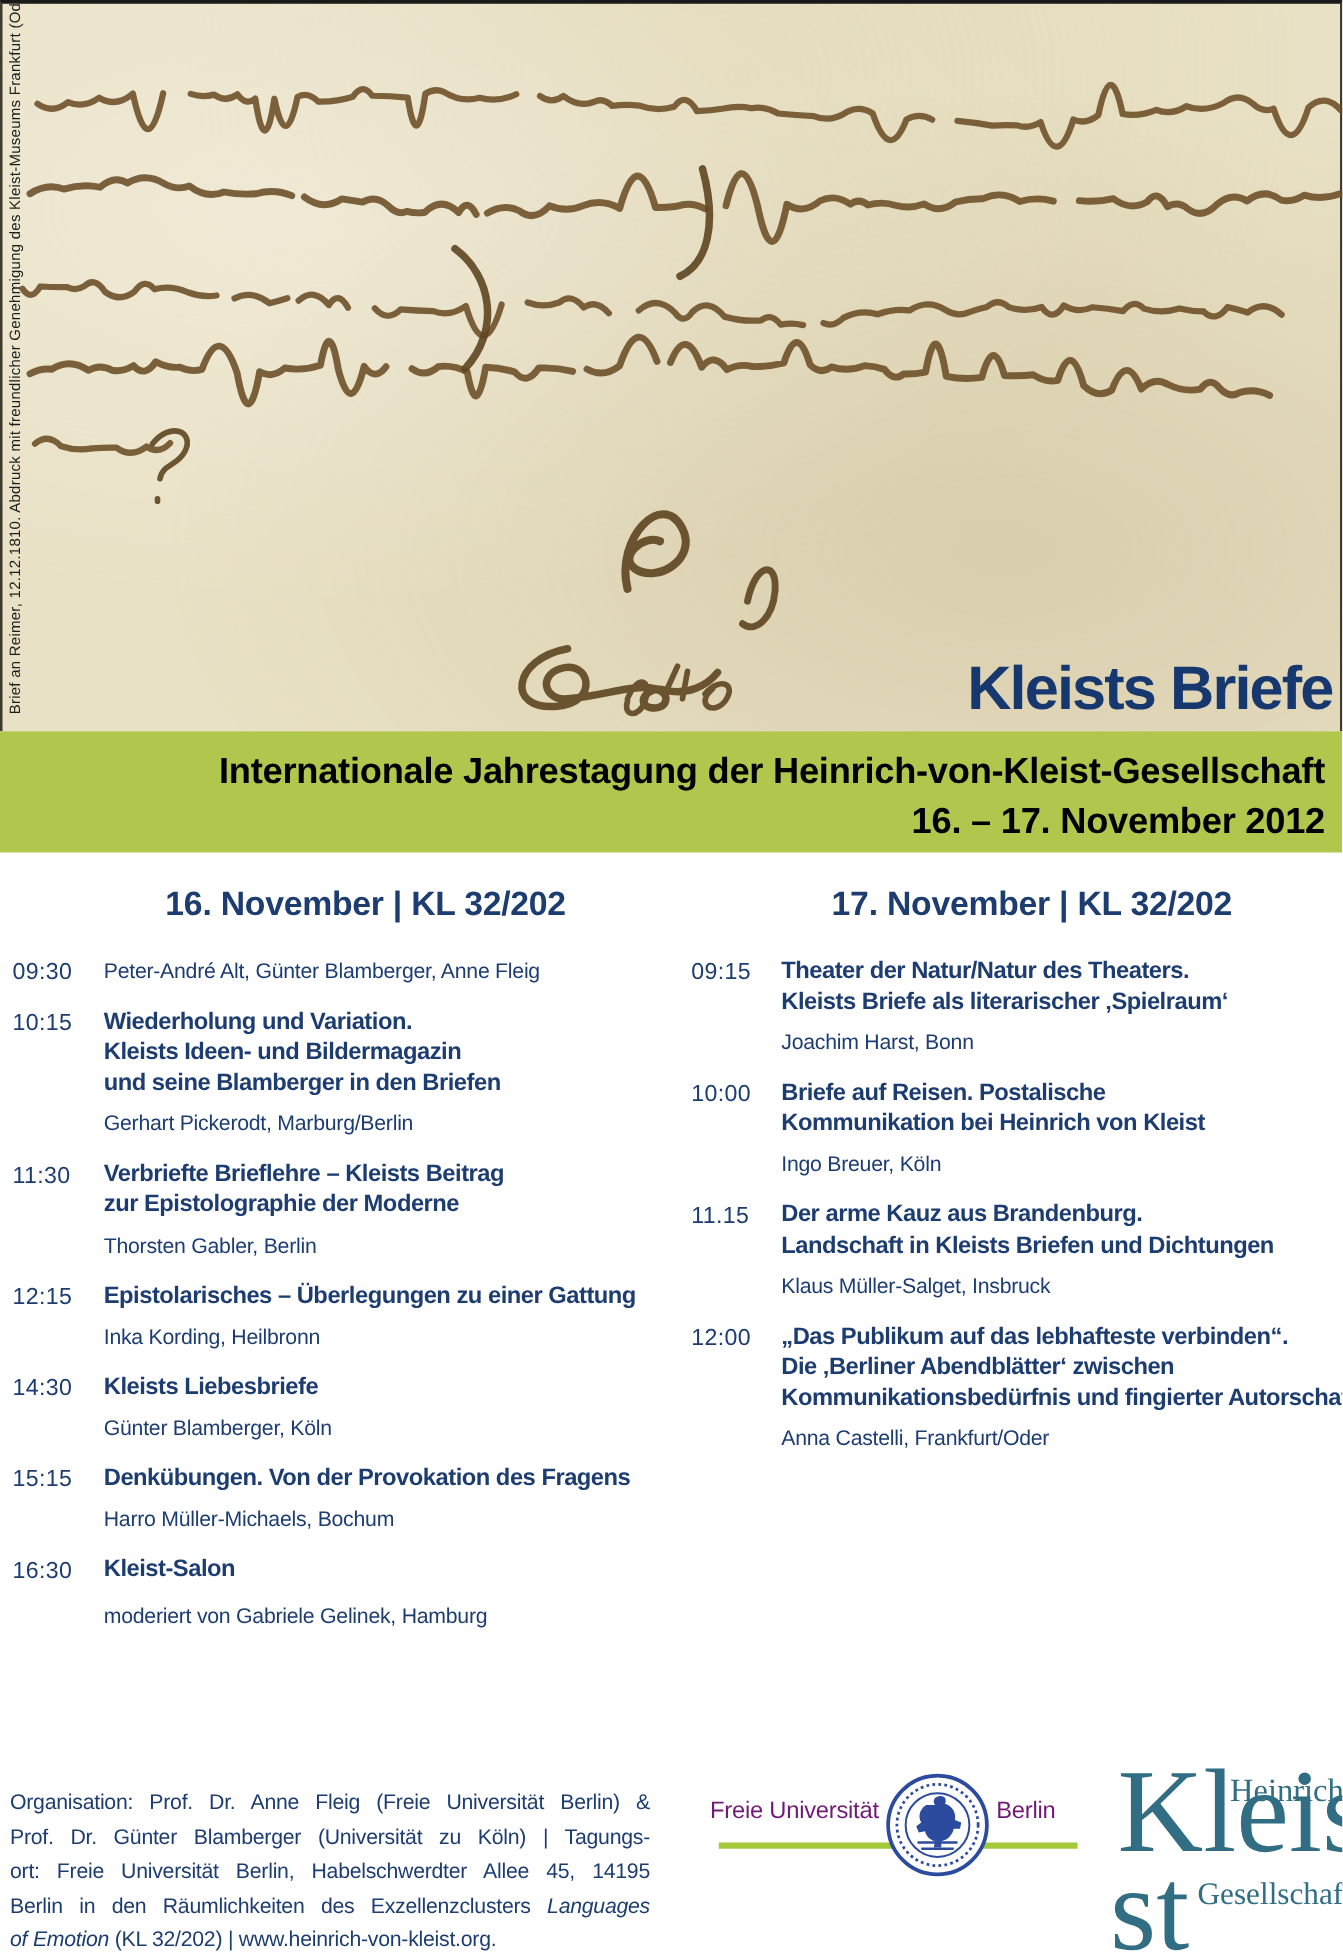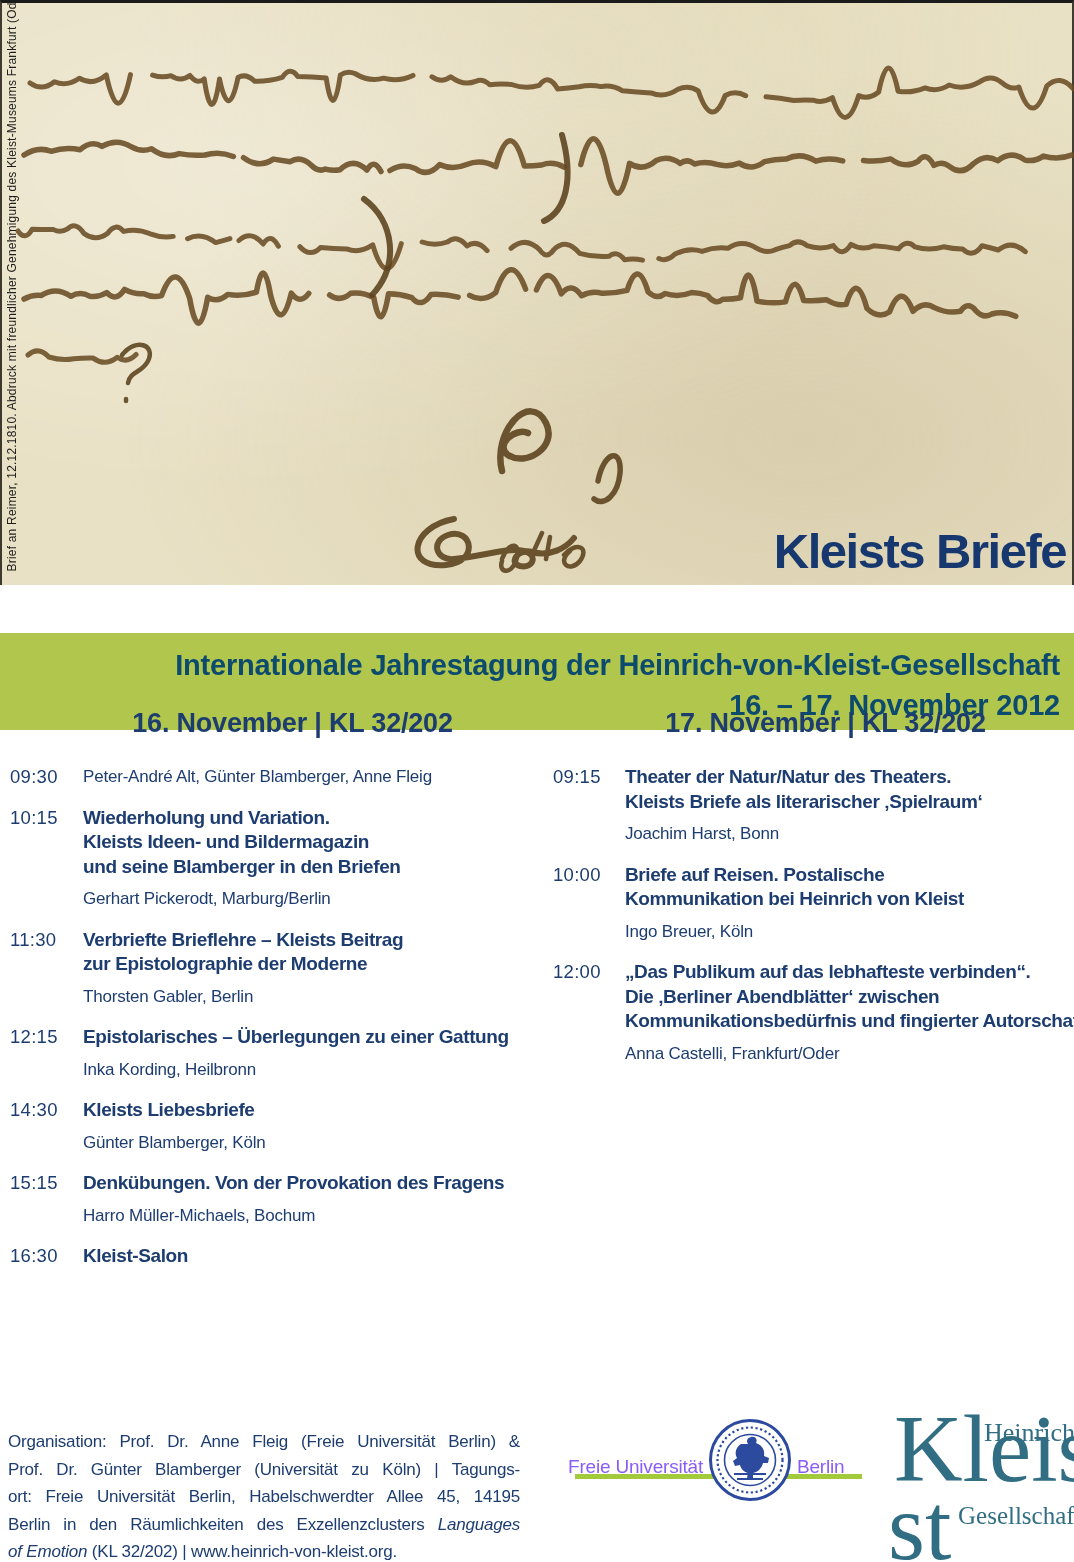--- a/index.html
+++ b/index.html
@@ -27,21 +27,21 @@
   .title {
     position:absolute; right:6px; bottom:6px; margin:0;
     font-size:49px; font-weight:600; letter-spacing:-1.5px;
     color:#16386f; white-space:nowrap;
   }
   
   .banner {
     position:absolute; left:0; top:585px; width:1074px; height:97px;
     box-sizing:border-box; padding:12px 14px 0 0;
     text-align:right; line-height:40px;
-    font-size:29px; font-weight:600; letter-spacing:-.2px; color:#0c4a6e;margin-top:48px;
+    font-size:29px; font-weight:600; letter-spacing:-.2px; color:#000000;
   }
   
   .schedule { position:absolute; left:0; top:695px; width:916px; height:730px; color:#1d3d71; }
   .col { position:absolute; top:0; }
   .col-left  { left:10px;  width:510px; }
   .col-right { left:553px; width:521px; }
   .col-header {
     margin:8px 0 22px; text-align:center;
     font-size:27px; font-weight:600; letter-spacing:-.2px; line-height:40px; height:40px;
     color:#1d3d71; white-space:nowrap;
@@ -57,21 +57,21 @@
   
   .org {
     position:absolute; left:8px; top:1428px; width:512px;
     font-size:17px; letter-spacing:-.2px; line-height:27.5px; color:#1d3d71;
   }
   .org-line { text-align:justify; text-align-last:justify; }
   .org-line.last { text-align-last:left; }
   .org-line .it { font-style:italic; }
   .fu-logo { position:absolute; left:575px; top:1420px; width:290px; height:100px; }
   .fu-line { position:absolute; left:0; top:54px; width:287px; height:5px; background:#a3ca3b; }
-  .fu-text { position:absolute; top:36px; font-size:19px; font-weight:500; letter-spacing:-.2px; color:#8b5cf6; white-space:nowrap; }
+  .fu-text { position:absolute; top:18px; font-size:19px; font-weight:500; letter-spacing:-.2px; color:#701a75; white-space:nowrap; }
   .fu-left  { right:162px; }
   .fu-right { left:222px; }
   .fu-seal  { position:absolute; left:133px; top:-2px; }
   .kleist-logo { position:absolute; left:888px; top:1402px; width:400px; height:170px; color:#316e84; }
   .kl-big   { position:absolute; font-family:"Liberation Serif", serif; font-weight:400; font-size:95px; line-height:1; white-space:nowrap; }
   .kl-top    { left:6px; top:0; }
   .kl-bottom { left:0; top:78px; }
   .kl-small { position:absolute; font-family:"Liberation Serif", serif; font-size:26px; white-space:nowrap; }
   .kl-small-top    { left:96px; top:16px; }
   .kl-small-bottom { left:70px; top:100px; font-size:25px; }
@@ -141,37 +141,44 @@
             <div class="speaker">Günter Blamberger, Köln</div>
           </div>
           <div class="session">
             <span class="time">15:15</span>
             <div class="t-line">Denkübungen. Von der Provokation des Fragens</div>
             <div class="speaker">Harro Müller-Michaels, Bochum</div>
           </div>
           <div class="session">
             <span class="time">16:30</span>
             <div class="t-line">Kleist-Salon</div>
+            <div class="speaker gap">moderiert von Gabriele Gelinek, Hamburg</div>
           </div>
         </div>
     </section>
     <section class="col col-right">
       <h2 class="col-header">17. November | KL 32/202</h2>
       <div class="sessions" id="sessions-1">
           <div class="session">
             <span class="time">09:15</span>
             <div class="t-line">Theater der Natur/Natur des Theaters.</div>
             <div class="t-line">Kleists Briefe als literarischer ‚Spielraum‘</div>
             <div class="speaker">Joachim Harst, Bonn</div>
           </div>
           <div class="session">
             <span class="time">10:00</span>
             <div class="t-line">Briefe auf Reisen. Postalische</div>
             <div class="t-line">Kommunikation bei Heinrich von Kleist</div>
             <div class="speaker">Ingo Breuer, Köln</div>
+          </div>
+          <div class="session">
+            <span class="time">11.15</span>
+            <div class="t-line">Der arme Kauz aus Brandenburg.</div>
+            <div class="t-line">Landschaft in Kleists Briefen und Dichtungen</div>
+            <div class="speaker">Klaus Müller-Salget, Insbruck</div>
           </div>
           <div class="session">
             <span class="time">12:00</span>
             <div class="t-line">„Das Publikum auf das lebhafteste verbinden“.</div>
             <div class="t-line">Die ‚Berliner Abendblätter‘ zwischen</div>
             <div class="t-line">Kommunikationsbedürfnis und fingierter Autorschaft</div>
             <div class="speaker">Anna Castelli, Frankfurt/Oder</div>
           </div>
         </div>
     </section>

